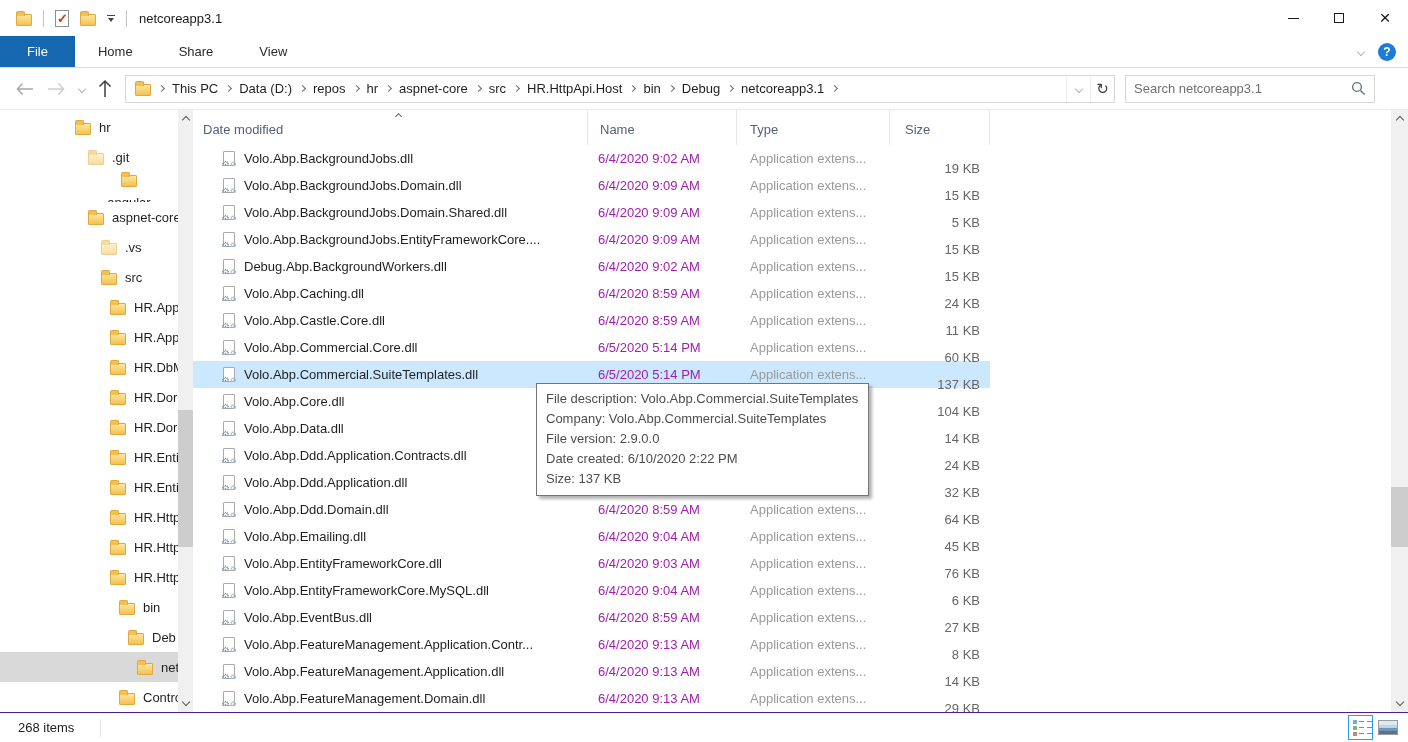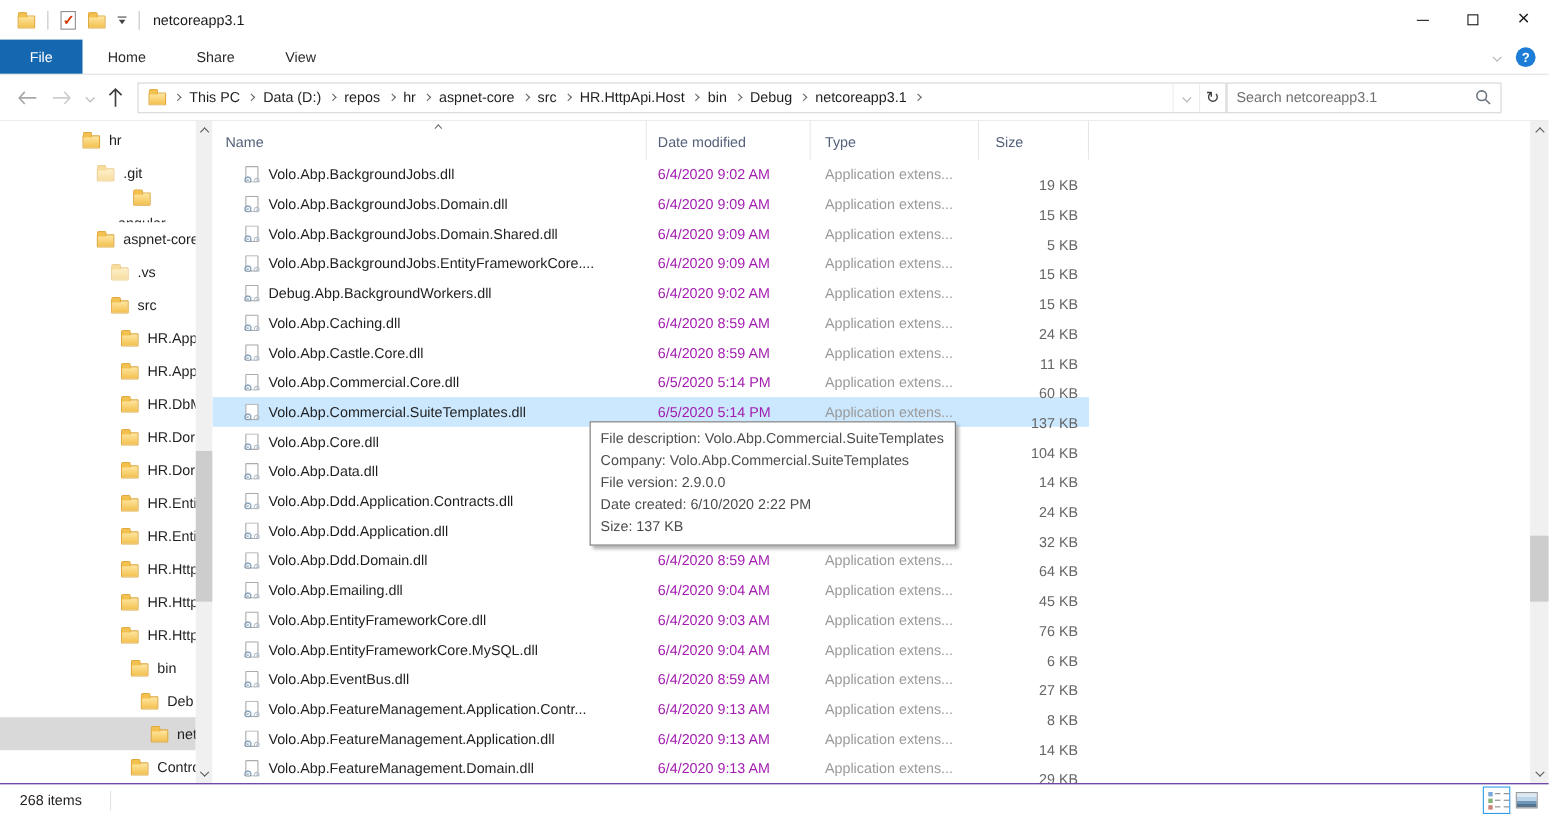--- a/index.html
+++ b/index.html
@@ -60,21 +60,21 @@
   
   .addressbar { position:absolute; top:68px; left:0; right:0; height:42px; background:#fff;
     display:flex; align-items:center; border-bottom:1px solid #ececec; }
   .nav { display:flex; align-items:center; gap:13px; padding:0 13px 0 15px; }
   .nav .btn { display:flex; align-items:center; justify-content:center; }
   .addr-box { width:990px; height:28px; border:1px solid #d6d6d6; display:flex; align-items:center; background:#fff; }
   .crumbs { flex:1; display:flex; align-items:center; gap:8px; padding:0 9px; overflow:hidden; white-space:nowrap; color:#1f1f1f; }
   .crumb { flex:none; }
   .addr-btn { width:24px; height:26px; display:flex; align-items:center; justify-content:center; border-left:1px solid #ededed; }
   .refresh-glyph { font-size:15px; color:#414141; }
-  .search-box { width:250px; height:28px; border:1px solid #d6d6d6; 
+  .search-box { width:250px; height:28px; border:1px solid #d6d6d6; margin-left:10px;
     display:flex; align-items:center; padding:0 8px; }
   .search-box input { flex:1; border:none; outline:none; font:inherit; color:#1f1f1f; background:transparent; }
   .search-box input::placeholder { color:#6f6f6f; opacity:1; }
 
   
   .main { position:absolute; top:110px; left:0; right:0; bottom:30px; display:flex; background:#fff; }
 
   .sidebar { width:193px; position:relative; flex:none; }
   .tree { position:absolute; left:0; top:2px; right:15px; bottom:0; overflow:hidden; }
   .tree-item { height:30px; display:flex; align-items:center; gap:8px; white-space:nowrap; overflow:hidden; }
@@ -327,22 +327,22 @@
         </span>
       <div class="sb-thumb" style="top:300px; height:137px;"></div>
       <span class="sb-arrow bot">
           <span class="chv down"></span>
         </span>
     </div>
   </div>
 
   <div class="filearea">
     <div class="cols-header">
+      <div class="col col-date">Date modified</div>
       <div class="col col-name">Name</div>
-      <div class="col col-date">Date modified</div>
       <div class="col col-type">Type</div>
       <div class="col col-size">Size</div>
     </div>
     <span class="sort-chev chv up sm"></span>
     <div class="rows" id="rows">
         <div class="file-row">
     <div class="cell name">
             <span class="dll-icon"></span>
             <span class="fname">Volo.Abp.BackgroundJobs.dll</span>
           </div>

